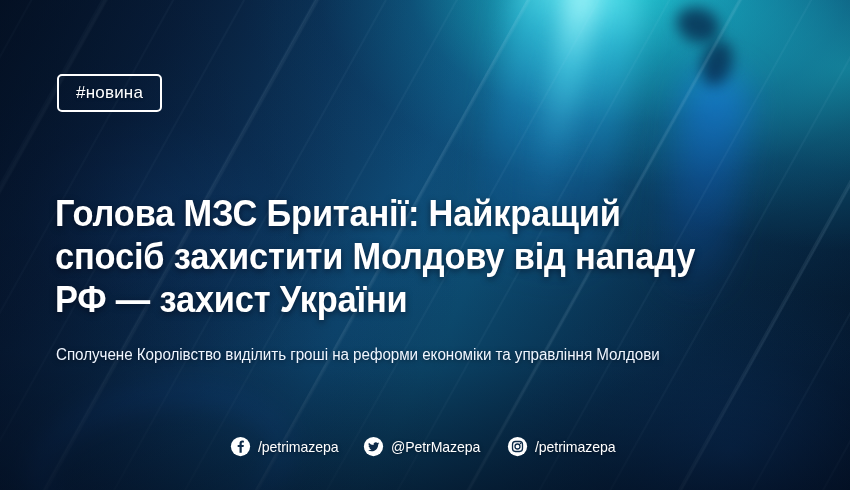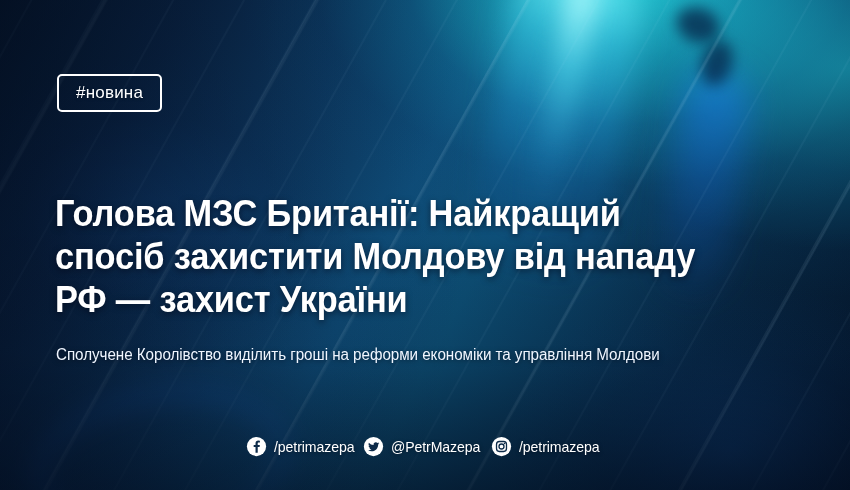--- a/index.html
+++ b/index.html
@@ -245,21 +245,21 @@
   }
 
   .social-row {
     position: absolute;
     left: 0;
     right: 0;
     top: 436px;
     display: flex;
     justify-content: center;
     align-items: center;
-    gap: 4px;
+    gap: 20px;
   }
 
   .social-item {
     display: flex;
     align-items: center;
     gap: 7px;
   }
 
   .social-icon {
     width: 21px;

